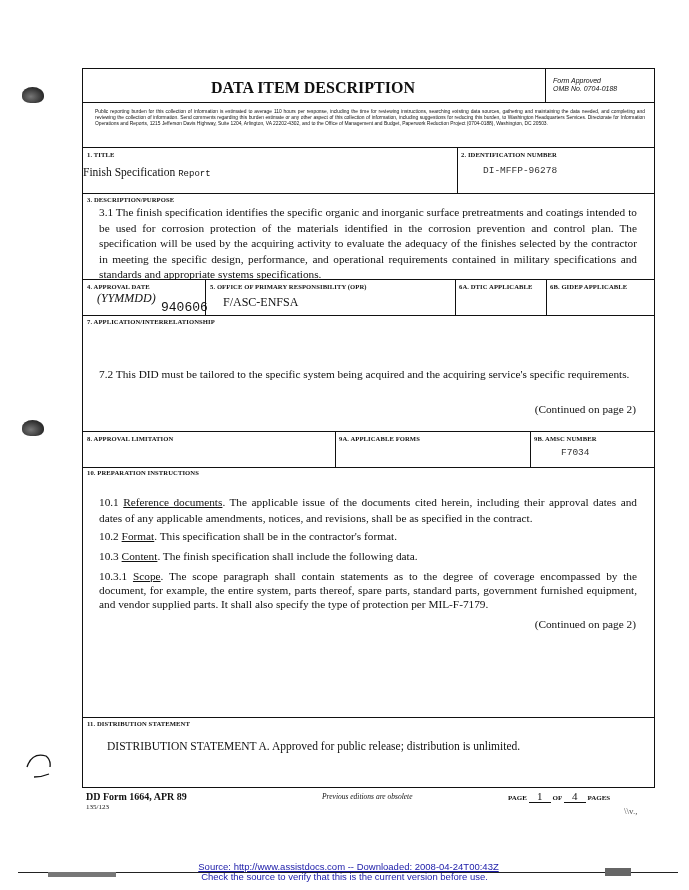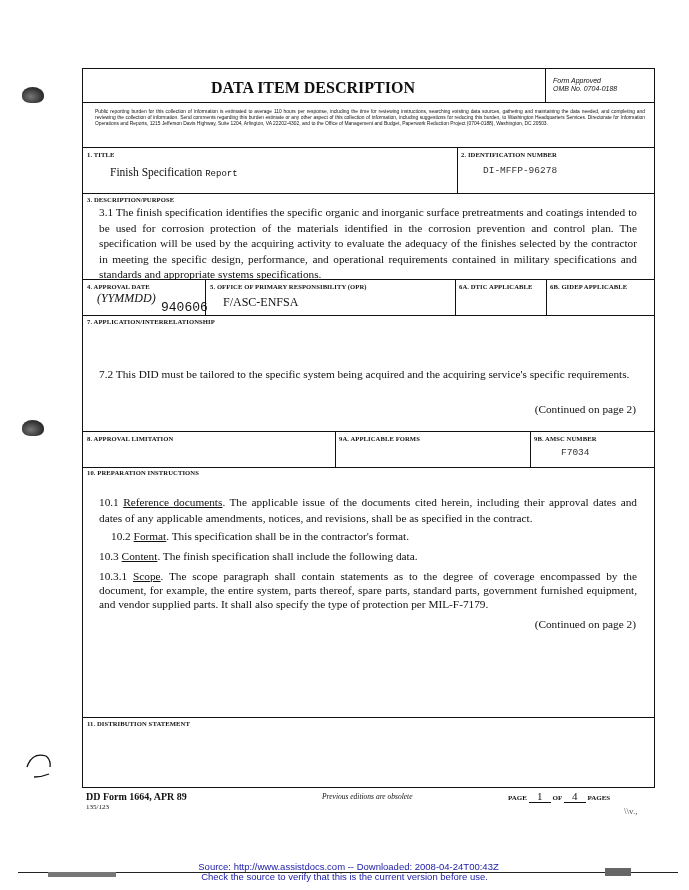--- a/index.html
+++ b/index.html
@@ -31,21 +31,21 @@
   <div class="abs" style="left:470px;top:8px;font-family:'Liberation Sans',sans-serif;font-style:italic;font-size:7px;line-height:8px;">
     <div>Form Approved</div>
     <div>OMB No. 0704-0188</div>
   </div>
   <div class="hline" style="top:33px;"></div>
 
   <div class="abs" style="left:12px;top:40px;width:550px;font-family:'Liberation Sans',sans-serif;font-size:4.9px;line-height:6px;text-align:justify;">Public reporting burden for this collection of information is estimated to average 110 hours per response, including the time for reviewing instructions, searching existing data sources, gathering and maintaining the data needed, and completing and reviewing the collection of information. Send comments regarding this burden estimate or any other aspect of this collection of information, including suggestions for reducing this burden, to Washington Headquarters Services. Directorate for Information Operations and Reports, 1215 Jefferson Davis Highway, Suite 1204, Arlington, VA 22202-4302, and to the Office of Management and Budget, Paperwork Reduction Project (0704-0188), Washington, DC 20503.</div>
   <div class="hline" style="top:78px;"></div>
 
   <div class="lbl" style="left:4px;top:82px;">1. TITLE</div>
-  <div class="abs" style="left:27px;top:97px;font-size:11.5px;">
+  <div class="abs" style="left:0;top:97px;font-size:11.5px;">
     <span>Finish Specification</span>
     <span class="mono" style="font-size:9px;">Report</span>
   </div>
   <div class="vline" style="left:374px;top:78px;height:46px;"></div>
   <div class="lbl" style="left:378px;top:82px;">2. IDENTIFICATION NUMBER</div>
   <div class="abs mono" style="left:400px;top:96px;font-size:9.5px;color:#333;">DI-MFFP-96278</div>
   <div class="hline" style="top:124px;"></div>
 
   <div class="lbl" style="left:4px;top:127px;">3. DESCRIPTION/PURPOSE</div>
   <div class="body" style="left:16px;top:136px;width:538px;">3.1 The finish specification identifies the specific organic and inorganic surface pretreatments and coatings intended to be used for corrosion protection of the materials identified in the corrosion prevention and control plan. The specification will be used by the acquiring activity to evaluate the adequacy of the finishes selected by the contractor in meeting the specific design, performance, and operational requirements contained in military specifications and standards and appropriate systems specifications.</div>
@@ -73,47 +73,48 @@
   <div class="lbl" style="left:256px;top:366px;">9a. APPLICABLE FORMS</div>
   <div class="vline" style="left:447px;top:362px;height:36px;"></div>
   <div class="lbl" style="left:451px;top:366px;">9b. AMSC NUMBER</div>
   <div class="abs mono" style="left:478px;top:378px;font-size:9.5px;color:#333;">F7034</div>
   <div class="hline" style="top:398px;"></div>
 
   <div class="lbl" style="left:4px;top:400px;">10. PREPARATION INSTRUCTIONS</div>
   <div class="body" style="left:16px;top:426px;width:538px;">
     <span>10.1</span>&nbsp;<u>Reference documents</u><span>. The applicable issue of the documents cited herein, including their approval dates and dates of any applicable amendments, notices, and revisions, shall be as specified in the contract.</span>
   </div>
-  <div class="body" style="left:16px;top:460px;width:538px;margin-left:12px;">
+  <div class="body" style="left:16px;top:460px;width:538px;">
     <span>10.2</span>&nbsp;<u>Format</u><span>. This specification shall be in the contractor's format.</span>
   </div>
   <div class="body" style="left:16px;top:480px;width:538px;">
     <span>10.3</span>&nbsp;<u>Content</u><span>. The finish specification shall include the following data.</span>
   </div>
   <div class="body" style="left:16px;top:500px;width:538px;line-height:14px;">
     <span>10.3.1</span>&nbsp;<u>Scope</u><span>. The scope paragraph shall contain statements as to the degree of coverage encompassed by the document, for example, the entire system, parts thereof, spare parts, standard parts, government furnished equipment, and vendor supplied parts. It shall also specify the type of protection per MIL-F-7179.</span>
   </div>
   <div class="abs" style="right:18px;top:549px;font-size:11.3px;">(Continued on page 2)</div>
   <div class="hline" style="top:648px;"></div>
 
   <div class="lbl" style="left:4px;top:651px;">11. DISTRIBUTION STATEMENT</div>
+  <div class="abs" style="left:24px;top:671px;font-size:11.5px;">DISTRIBUTION STATEMENT A.  Approved for public release; distribution is unlimited.</div>
 </div>
 
 <div class="abs" style="left:86px;top:791px;font-size:10px;font-weight:bold;">DD Form 1664, APR 89</div>
 <div class="abs" style="left:86px;top:803px;font-size:7px;">135/123</div>
 <div class="abs" style="left:322px;top:792px;font-size:7.5px;font-style:italic;">Previous editions are obsolete</div>
 <div class="abs" style="left:508px;top:790px;font-size:7px;font-weight:bold;white-space:nowrap;">
   <span>PAGE</span>
   <span style="display:inline-block;width:22px;border-bottom:1px solid #111;text-align:center;font-size:11px;font-weight:normal;">1</span>
   <span>OF</span>
   <span style="display:inline-block;width:22px;border-bottom:1px solid #111;text-align:center;font-size:11px;font-weight:normal;">4</span>
   <span>PAGES</span>
 </div>
 <div class="abs" style="left:624px;top:806px;font-size:9px;color:#555;">\\v.,</div>
 
 <div class="abs" style="left:18px;top:872px;width:660px;height:0;border-top:1.5px solid #222;"></div>
 <div class="abs" style="left:48px;top:872px;width:68px;height:5px;background:#777;"></div>
 <div class="abs" style="left:605px;top:868px;width:26px;height:8px;background:#666;"></div>
 
 <div class="abs" style="left:0;top:862px;width:689px;text-align:center;font-family:'Liberation Sans',sans-serif;font-size:9.5px;line-height:10px;">
-  <div style="color:#1a1aa8;padding-left:8px;">Source: http://www.assistdocs.com -- Downloaded: 2008-04-24T00:43Z</div>
+  <div style="color:#1a1aa8;text-decoration:underline;padding-left:8px;">Source: http://www.assistdocs.com -- Downloaded: 2008-04-24T00:43Z</div>
   <div style="color:#1a1aa8;">Check the source to verify that this is the current version before use.</div>
 </div>
 
 </body></html>

